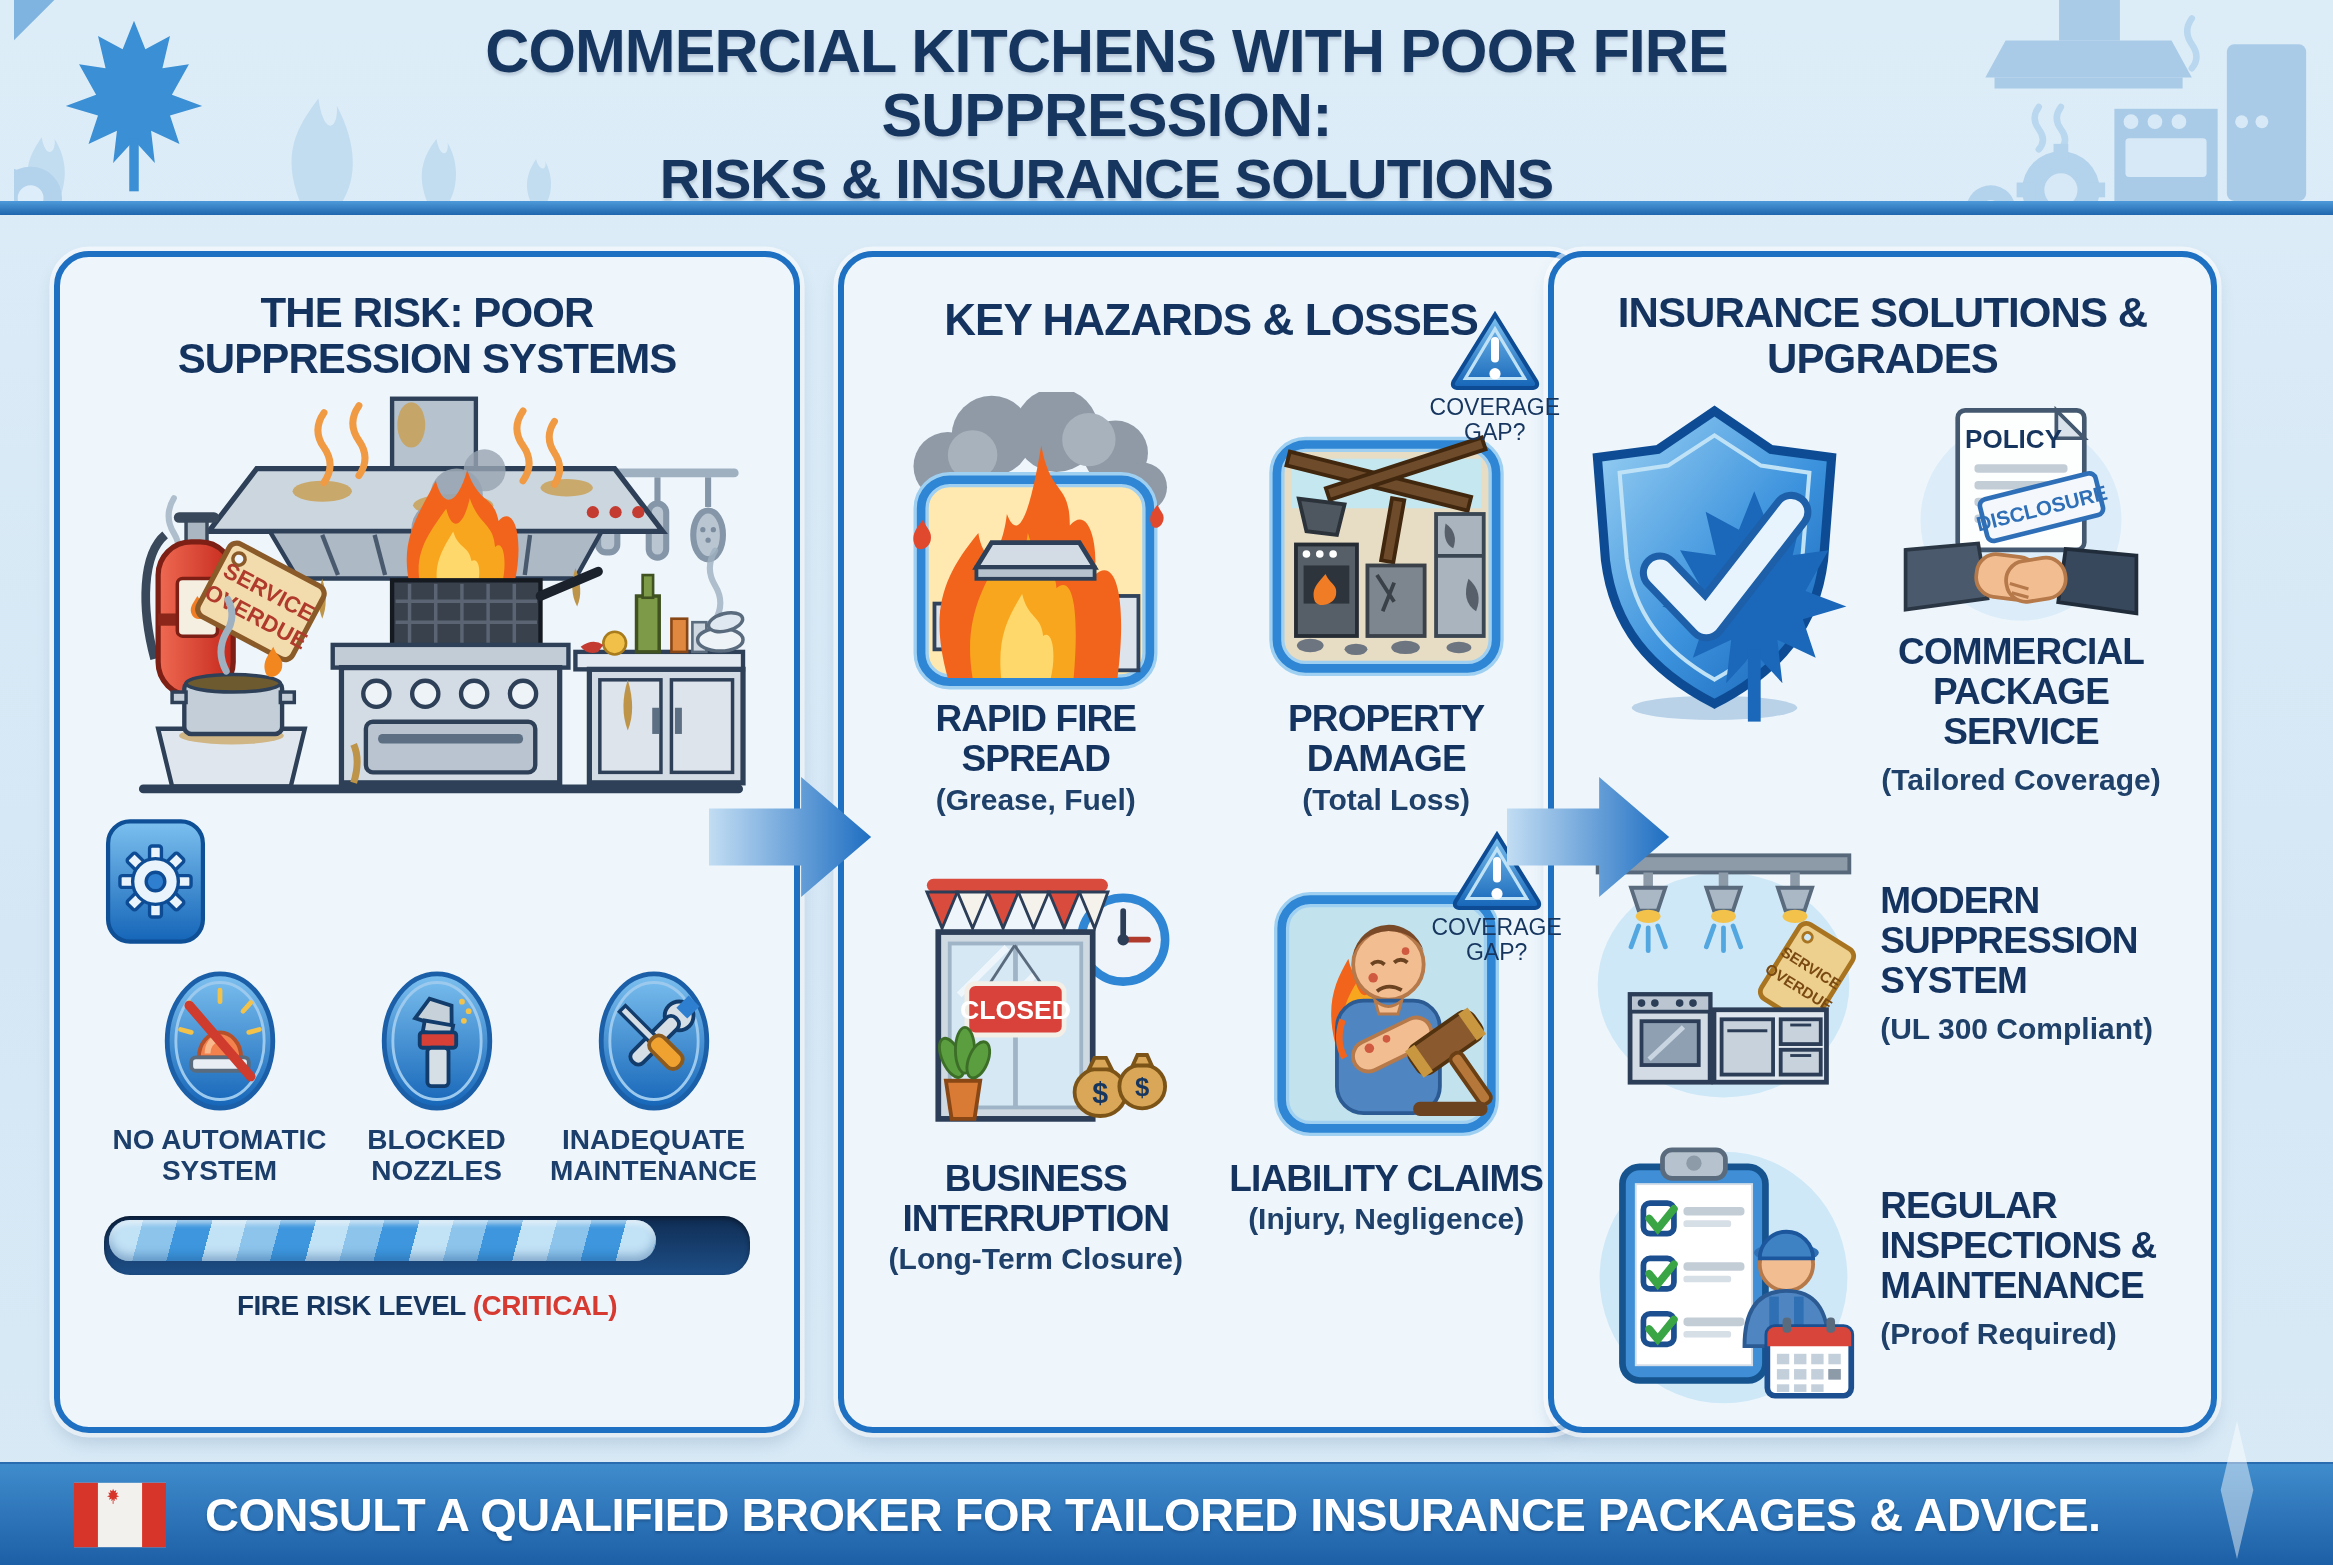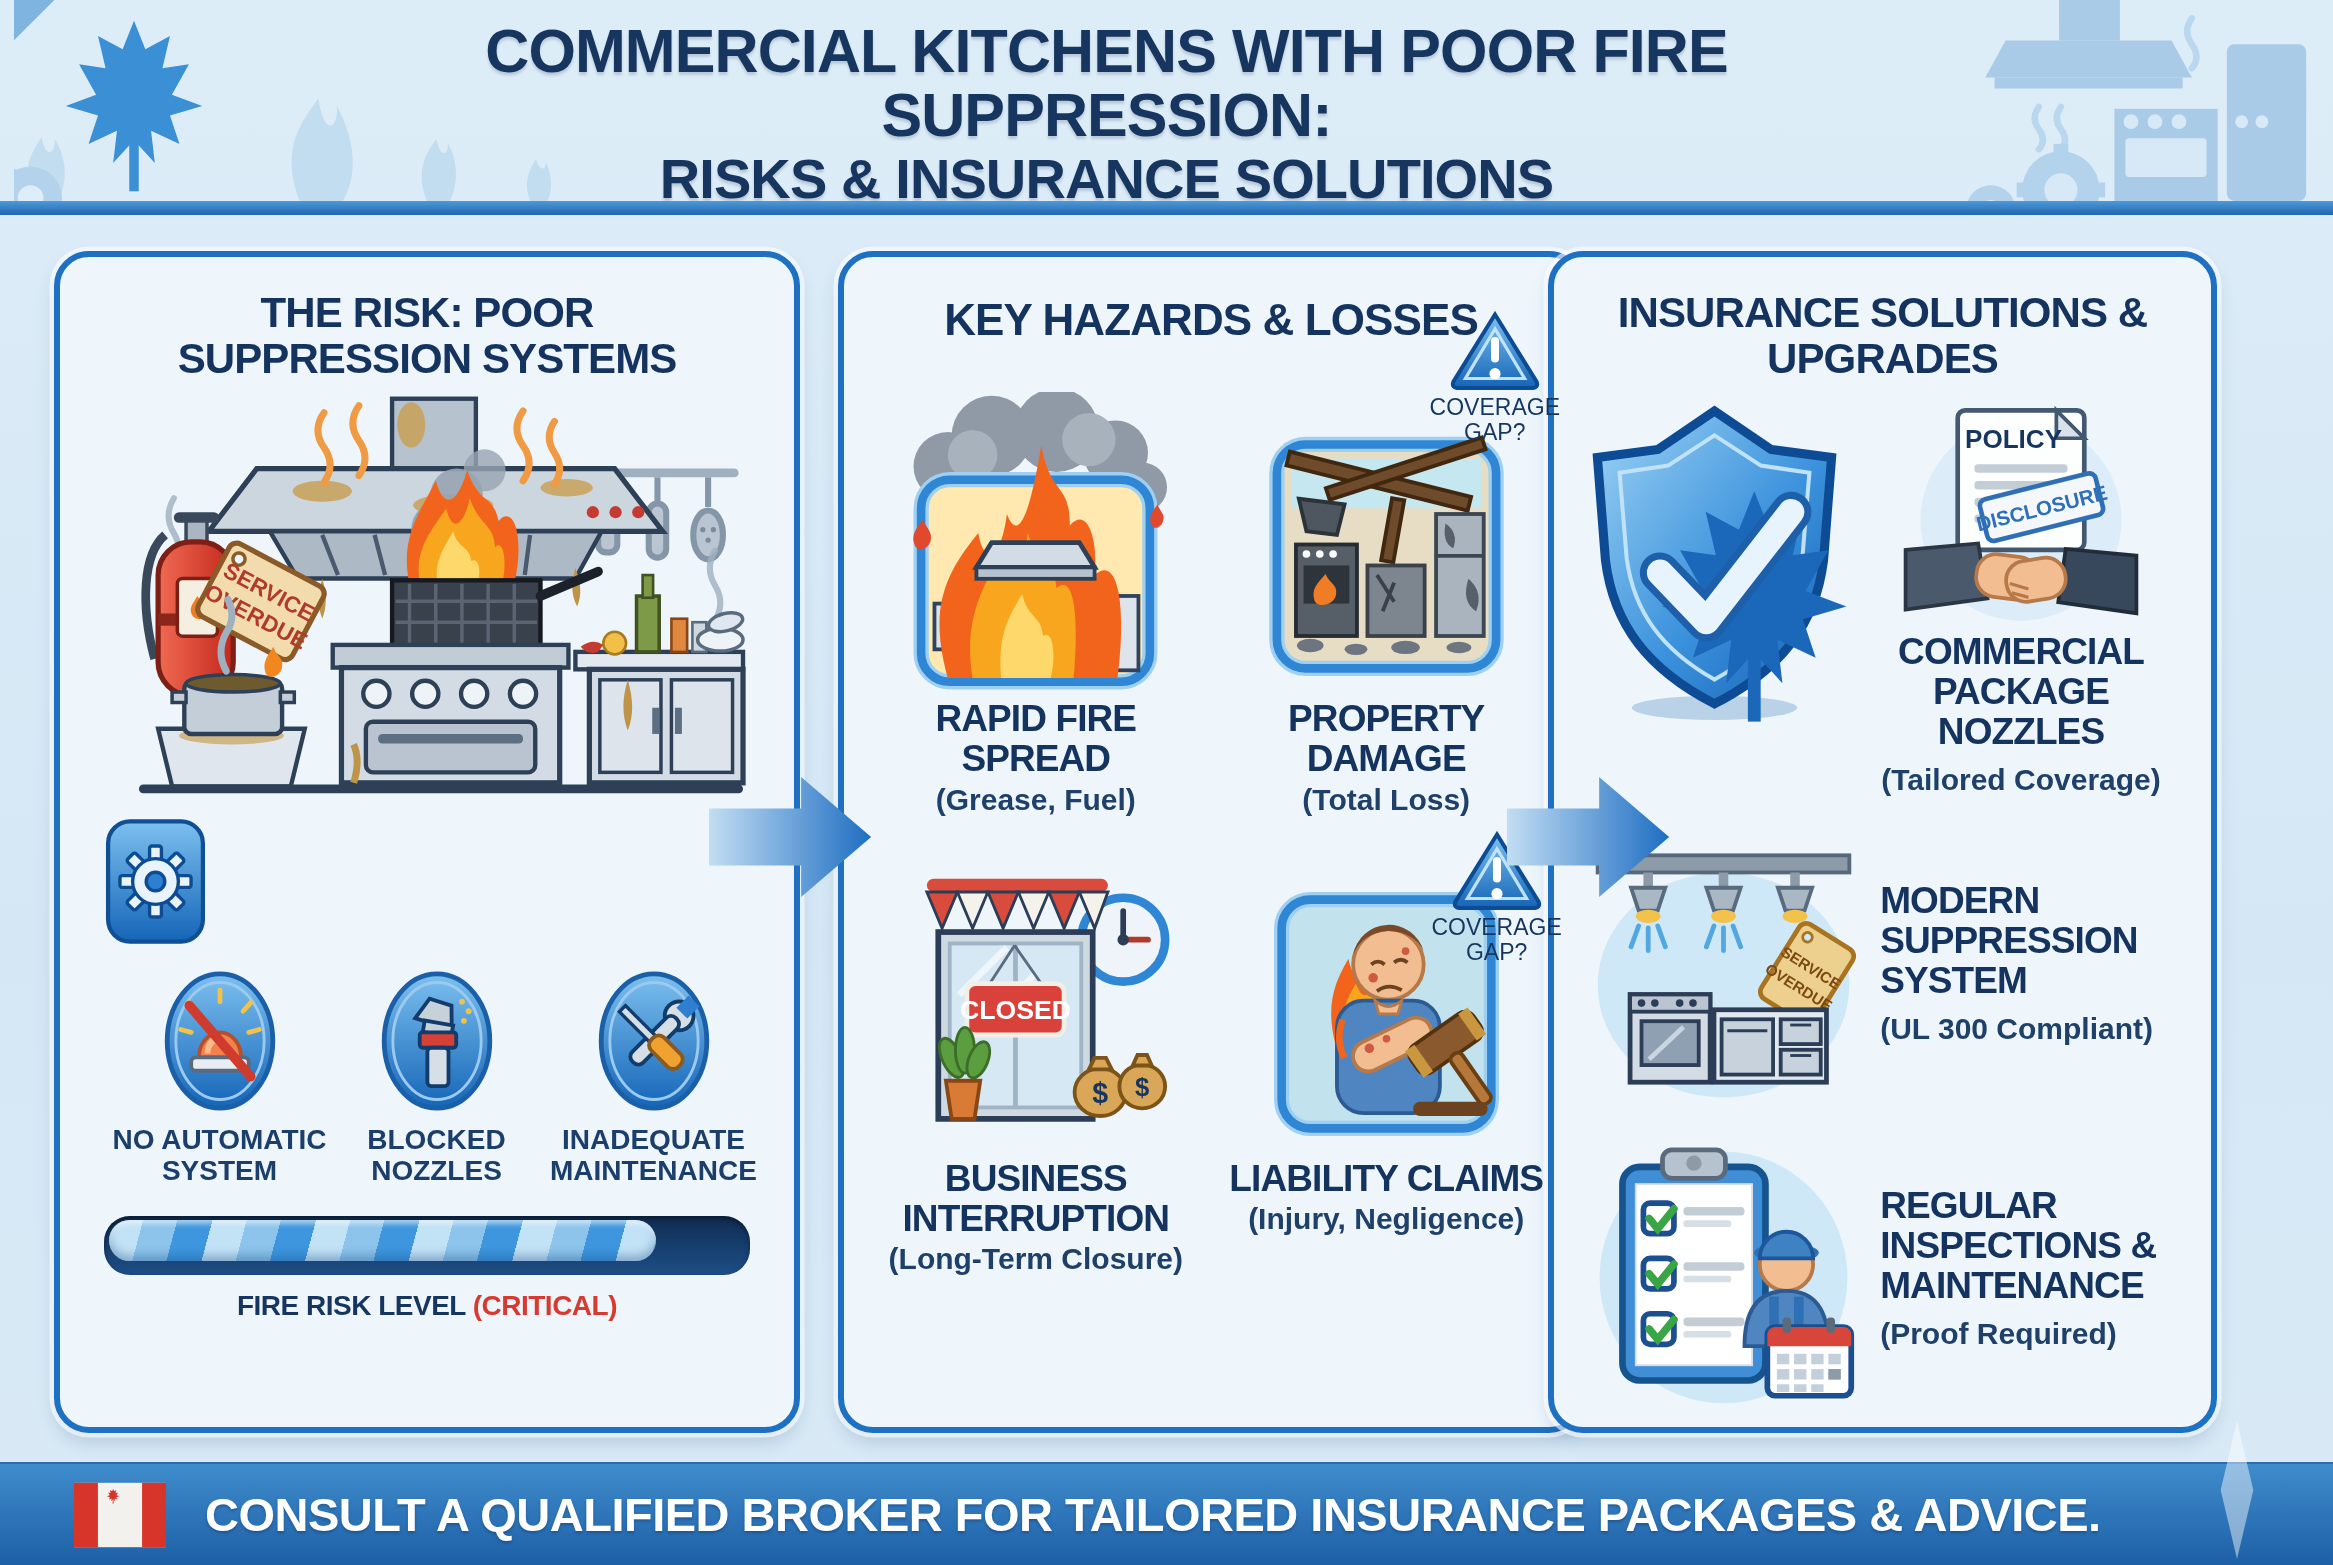--- a/index.html
+++ b/index.html
@@ -585,21 +585,21 @@
           <g transform="translate(152,116) rotate(-14)">
             <rect x="-64" y="-23" width="128" height="46" rx="7" fill="#f4f8fc" stroke="#2e6fb7" stroke-width="5"></rect>
             <text x="0" y="9" text-anchor="middle" font-family="Liberation Sans, sans-serif" font-size="22" font-weight="bold" fill="#2e6fb7">DISCLOSURE</text>
           </g>
           <polygon points="6,162 84,155 94,214 6,226" fill="#4a5a6c" stroke="#2b3644" stroke-width="4"></polygon>
           <polygon points="254,168 178,161 170,218 254,230" fill="#37475c" stroke="#212c3a" stroke-width="4"></polygon>
           <rect x="82" y="168" width="66" height="46" rx="21" transform="rotate(7 115 191)" fill="#f3bd92" stroke="#b5794a" stroke-width="4"></rect>
           <rect x="114" y="172" width="64" height="44" rx="21" transform="rotate(-9 146 194)" fill="#f3bd92" stroke="#b5794a" stroke-width="4"></rect>
           <path d="M118 198 l20 6 M120 208 l18 5" stroke="#b5794a" stroke-width="3.5" fill="none"></path>
         </svg>
-        <div class="sol-title">COMMERCIAL PACKAGE NOZZLES</div>
+        <div class="sol-title">COMMERCIAL PACKAGE SERVICE</div>
         <div class="sol-sub">(Tailored Coverage)</div>
       </div>
     </div>
 
     <div class="sol-row" style="margin-top:24px">
       <svg width="295" height="286" viewBox="0 0 300 300">
         <ellipse cx="150" cy="172" rx="132" ry="118" fill="#cfe8f7"></ellipse>
         <rect x="18" y="36" width="264" height="18" fill="#8d9aa8" stroke="#57687a" stroke-width="4"></rect>
         <g>
           <rect x="66" y="54" width="10" height="16" fill="#8d9aa8"></rect>

